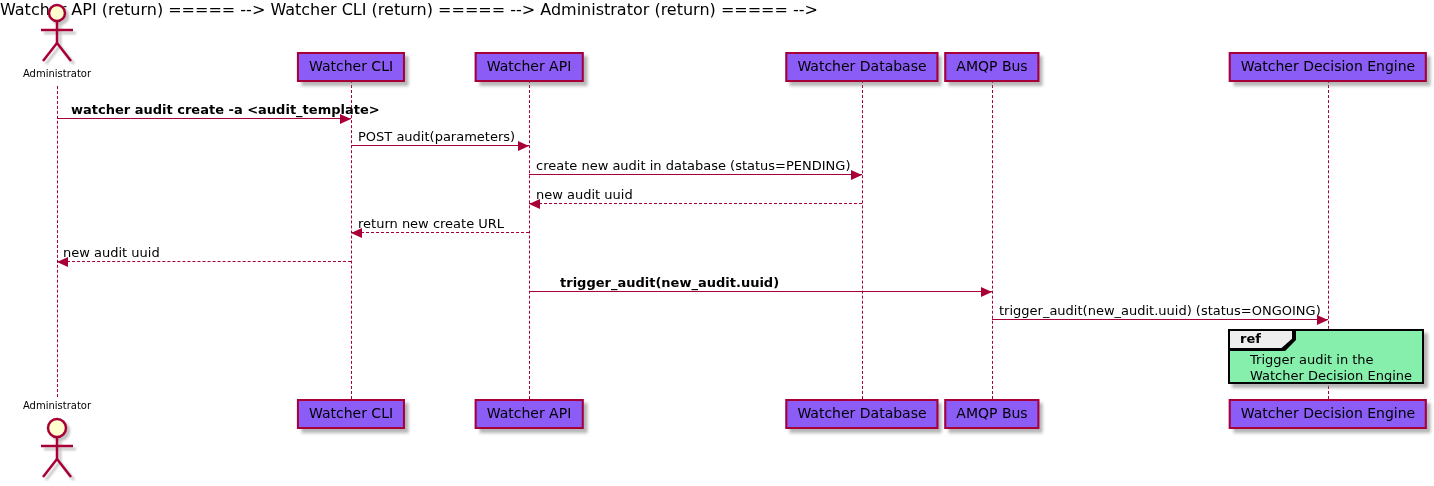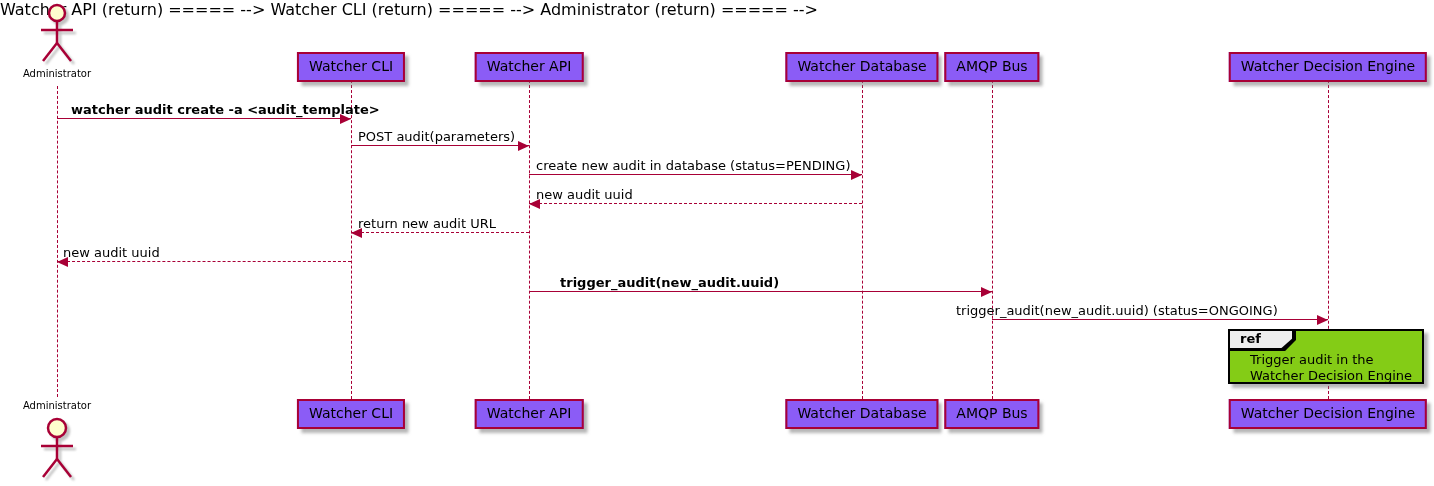--- a/index.html
+++ b/index.html
@@ -64,21 +64,21 @@
   .actor-svg {
     position: absolute;
     transform: translateX(-50%);
     filter: drop-shadow(3px 3px 1px rgba(120,120,120,0.45));
   }
   
   .ref-box {
     position: absolute;
     left: 1228px; top: 329px;
     width: 196px; height: 55px;
-    background: #84cc16;
+    background: #86efac;
     border: 2px solid #000000;
     box-shadow: 4px 4px 3px rgba(120,120,120,0.55);
     z-index: 5;
   }
   .ref-tag-outer {
     position: absolute;
     left: -2px; top: -2px;
     width: 68px; height: 22px;
     background: #000000;
     clip-path: polygon(0 0, 100% 0, 100% 50%, 84% 100%, 0 100%);
@@ -146,36 +146,36 @@
   <div class="msg-label" style="left:536px; top:158px;">create new audit in database (status=PENDING)</div>
   <div class="msg-line solid" style="left:529px; top:174px; width:333px;"></div>
   <div class="ah right" style="left:851px; top:170px;"></div>
 
    Watcher API (return) ===== --&gt;
   <div class="msg-label" style="left:536px; top:187px;">new audit uuid</div>
   <div class="msg-line dashed" style="left:529px; top:203px; width:333px;"></div>
   <div class="ah left" style="left:529px; top:199px;"></div>
 
    Watcher CLI (return) ===== --&gt;
-  <div class="msg-label" style="left:358px; top:216px;">return new audit URL</div>
+  <div class="msg-label" style="left:358px; top:216px;">return new create URL</div>
   <div class="msg-line dashed" style="left:351px; top:232px; width:178px;"></div>
   <div class="ah left" style="left:351px; top:228px;"></div>
 
    Administrator (return) ===== --&gt;
   <div class="msg-label" style="left:63px; top:245px;">new audit uuid</div>
   <div class="msg-line dashed" style="left:57px; top:261px; width:294px;"></div>
   <div class="ah left" style="left:57px; top:257px;"></div>
 
   
   <div class="msg-label" style="left:560px; top:275px;font-weight:bold;">trigger_audit(new_audit.uuid)</div>
   <div class="msg-line solid" style="left:529px; top:291px; width:463px;"></div>
   <div class="ah right" style="left:981px; top:287px;"></div>
 
   
-  <div class="msg-label" style="left:956px; top:303px;">trigger_audit(new_audit.uuid) (status=ONGOING)</div>
+  <div class="msg-label" style="left:999px; top:303px;">trigger_audit(new_audit.uuid) (status=ONGOING)</div>
   <div class="msg-line solid" style="left:992px; top:319px; width:336px;"></div>
   <div class="ah right" style="left:1317px; top:315px;"></div>
 
   
   <div class="ref-box">
     <div class="ref-tag-outer">
       <div class="ref-tag-inner">ref</div>
     </div>
     <div class="ref-text">
       <div>Trigger audit in the</div>

